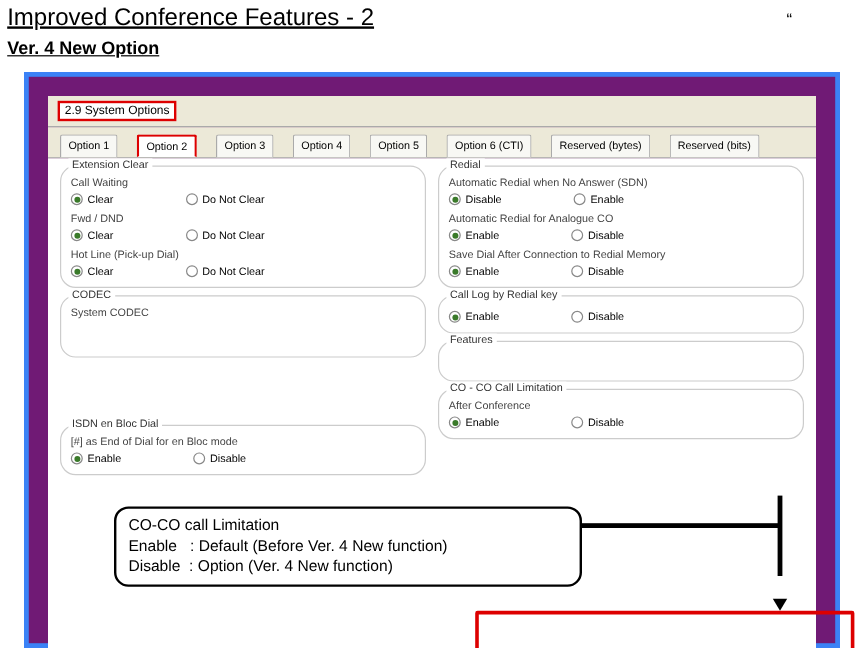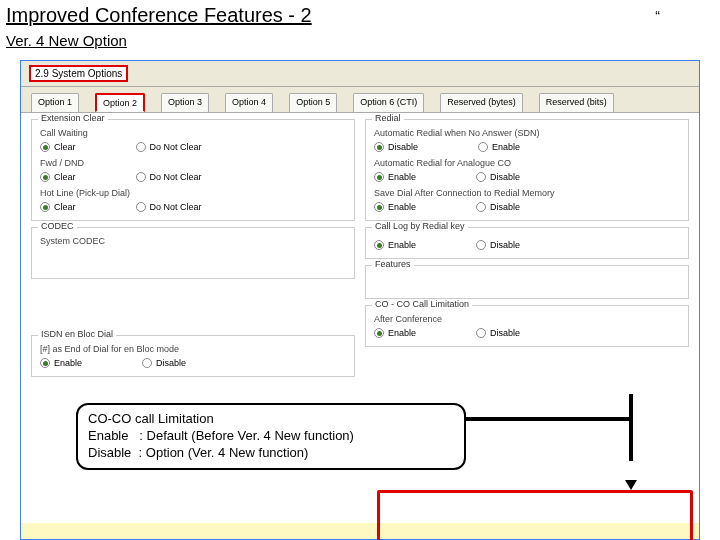--- a/index.html
+++ b/index.html
@@ -1,28 +1,28 @@
 <!DOCTYPE html>
 <html><head>
 <meta charset="utf-8">
 <style>
   * { box-sizing: border-box; margin: 0; padding: 0; }
   body { font-family: Arial, sans-serif; font-size: 10px; width: 720px; height: 540px; background: #fff; position: relative; }
   .title { font-size: 20px; text-decoration: underline; position: absolute; top: 4px; left: 6px; }
-  .subtitle { font-size: 15px; text-decoration: underline; position: absolute; top: 32px; left: 6px; }
+  .subtitle { font-size: 15px; text-decoration: underline; position: absolute; top: 32px; left: 6px; font-weight: bold; }
   .quote { position: absolute; top: 8px; right: 60px; font-size: 14px; }
-  .panel { position: absolute; top: 60px; left: 20px; right: 20px; bottom: 0; border: 1px solid #3b82f6; background: #fef9c3; padding: 0; }
+  .panel { position: absolute; top: 60px; left: 20px; right: 20px; bottom: 0; border: 4px solid #3b82f6; background: #701a75; padding: 16px; }
   .titlebar { background: #ece9d8; border-bottom: 1px solid #aaa; padding: 4px 8px; font-size: 10px; }
   .redbox-title { border: 2px solid #d00; display: inline-block; padding: 1px 4px; background: #fff; }
   .tabs { display: flex; gap: 16px; padding: 6px 10px 0 10px; background: #ece9d8; border-bottom: 1px solid #aaa; }
   .tab { background: #f8f8f4; border: 1px solid #aaa; border-bottom: none; padding: 3px 6px; font-size: 9px; border-radius: 2px 2px 0 0; }
   .tab.sel { background: #fff; border: 2px solid #d00; border-bottom: 1px solid #fff; }
   .form { display: flex; padding: 6px 10px 10px 10px; gap: 10px; background: #fff; height: 410px; position: relative; }
   .col { flex: 1; display: flex; flex-direction: column; gap: 6px; }
-  .group { border: 1px solid #ccc; border-radius: 0; padding: 4px 8px 6px 8px; position: relative; }
+  .group { border: 1px solid #ccc; border-radius: 13px; padding: 4px 8px 6px 8px; position: relative; }
   .group-title { position: absolute; top: -7px; left: 6px; background: #fff; padding: 0 3px; font-size: 9px; color: #333; }
   .subgroup-title { font-size: 9px; color: #444; margin: 4px 0 2px 0; }
   .radio-row { display: flex; gap: 60px; align-items: center; padding: 2px 0; }
   .radio { display: flex; align-items: flex-end; gap: 4px; font-size: 9px; }
   .radio .dot { width: 10px; height: 10px; border: 1px solid #888; border-radius: 50%; display: inline-flex; align-items: center; justify-content: center; background: #fff; }
   .radio .dot.on::after { content: ""; width: 5px; height: 5px; background: #3a7a2a; border-radius: 50%; display: block; }
   .callout { position: absolute; top: 290px; left: 55px; width: 390px; background: #fff; border: 2px solid #000; border-radius: 12px; padding: 6px 10px; font-size: 13px; z-index: 10; line-height: 1.3; }
   .arrow { position: absolute; top: 304px; left: 410px; width: 200px; height: 4px; background: #000; z-index: 9; }
   .arrow::after { content: ""; position: absolute; right: -2px; top: -23px; width: 4px; height: 67px; background: #000; }
   .arrow-head { position: absolute; top: 367px; left: 604px; width: 0; height: 0; border-left: 6px solid transparent; border-right: 6px solid transparent; border-top: 10px solid #000; z-index: 9; }

